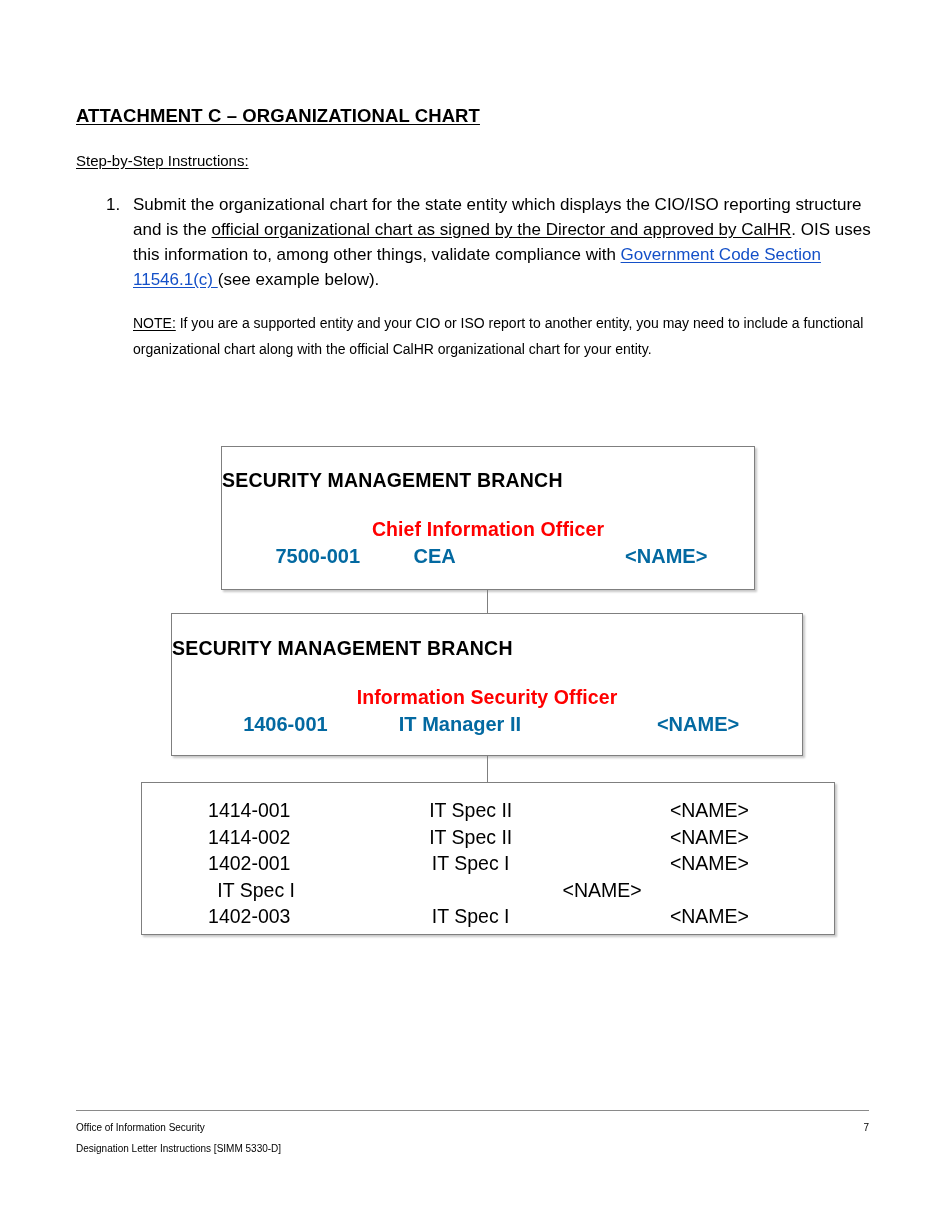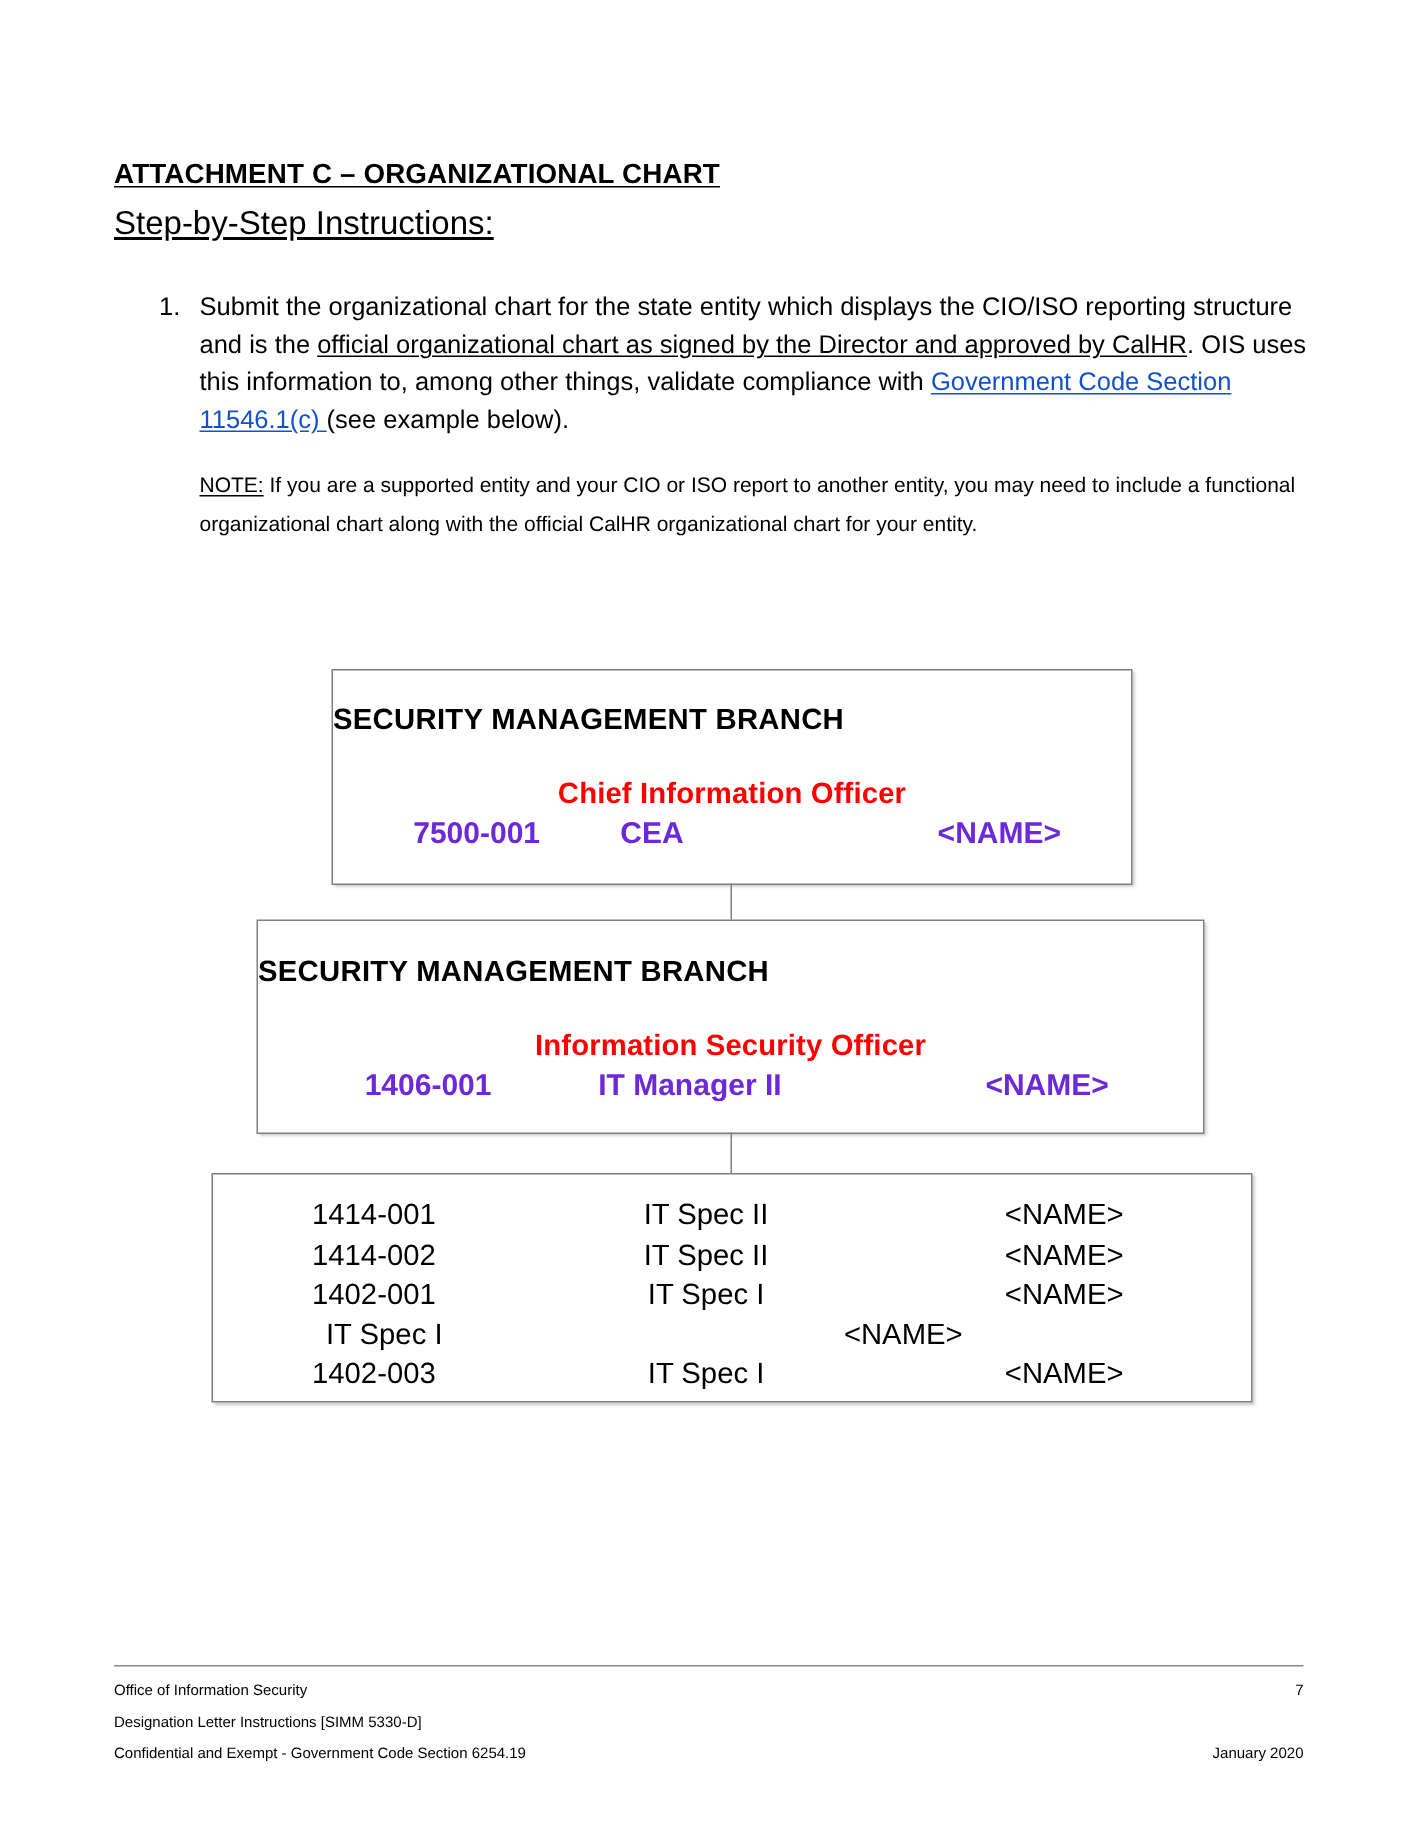--- a/index.html
+++ b/index.html
@@ -33,22 +33,22 @@
     font-weight: bold;
     letter-spacing: 0.1px;
     text-decoration: underline;
     text-underline-offset: 2px;
     white-space: nowrap;
   }
 
   .subhead {
     position: absolute;
     left: 76px;
-    top: 136px;
-    font-size: 22px;
+    top: 152px;
+    font-size: 15px;
     text-decoration: underline;
     text-underline-offset: 2px;
     white-space: nowrap;
   }
 
   .step-list {
     position: absolute;
     left: 76px;
     top: 192px;
     width: 810px;
@@ -146,21 +146,21 @@
   .box1 .role-title { top: 71px; }
   .box2 .role-title { top: 72px; }
 
   .role-row {
     position: absolute;
     left: 0;
     right: 0;
     display: flex;
     font-size: 20px;
     font-weight: bold;
-    color: #6d28d9;
+    color: #0369a1;
   }
   .box1 .role-row { top: 98px; }
   .box2 .role-row { top: 99px; }
 
   .role-row .col-code  { flex: 0 0 36%; text-align: center; }
   .role-row .col-class { flex: 0 0 31%; text-align: left; }
   .role-row .col-name  { flex: 1 1 auto; text-align: center; }
 
   .staff-list {
     position: absolute;
@@ -282,20 +282,16 @@
     <div class="footer-rule"></div>
     <div class="footer-grid">
       <div class="footer-line">
         <span>Office of Information Security</span>
         <span class="footer-right">7</span>
       </div>
       <div class="footer-line">
         <span>Designation Letter Instructions [SIMM 5330-D]</span>
         <span class="footer-right"></span>
       </div>
-      <div class="footer-line">
-        <span>Confidential and Exempt - Government Code Section 6254.19</span>
-        <span class="footer-right">January 2020</span>
-      </div>
     </div>
   </div>
 
 </div>
 
 </body></html>

